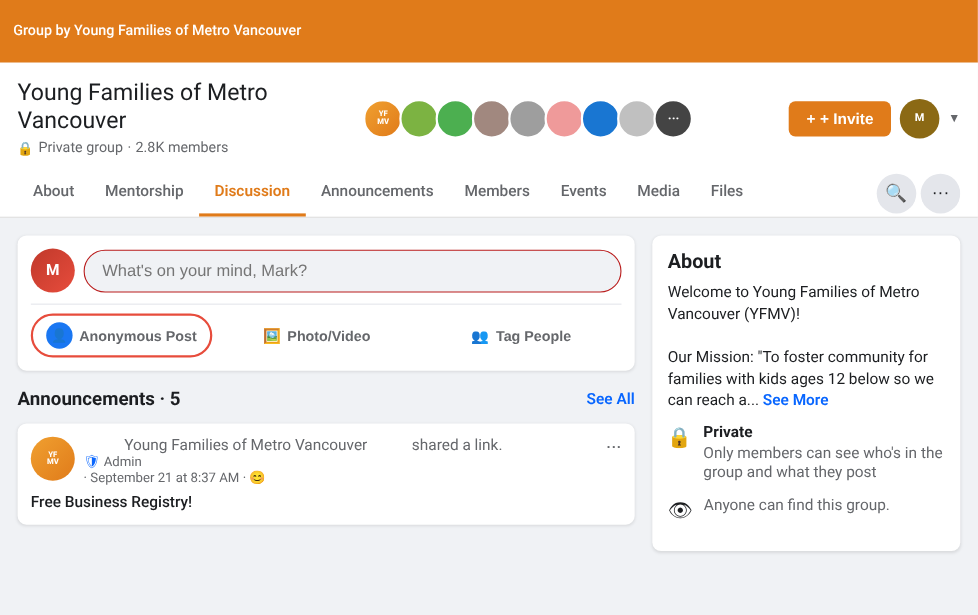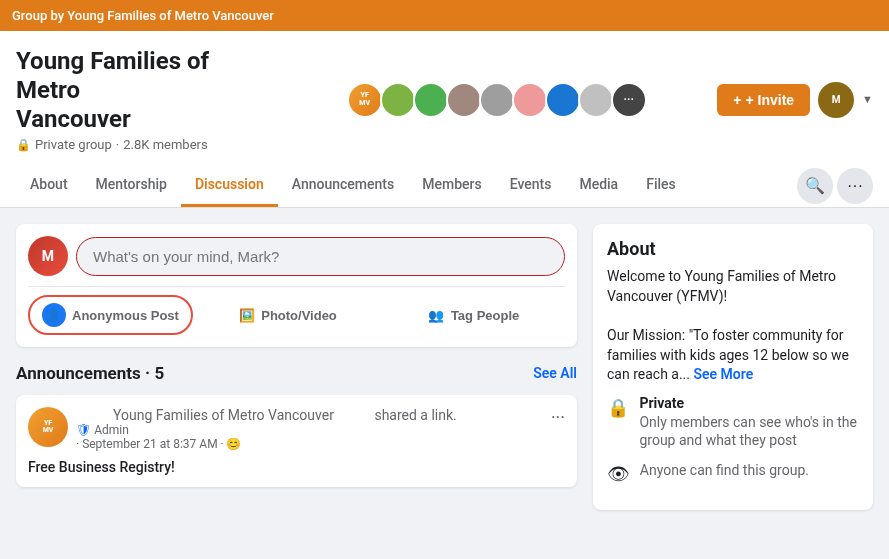--- a/index.html
+++ b/index.html
@@ -2,40 +2,40 @@
 <html><head>
   <meta charset="utf-8">
   <style>
     * { box-sizing: border-box; margin: 0; padding: 0; }
     body { font-family: -apple-system, BlinkMacSystemFont, 'Segoe UI', Roboto, sans-serif; background: #f0f2f5; font-size: 14px; color: #1c1e21; }
 
     
     .top-banner {
       background: #e07b1a;
       color: white;
-      padding: 8px 12px;
+      padding: 21px 12px;
       font-size: 13px;
       font-weight: 500;
     }
 
     
     .group-header {
       background: white;
       padding: 16px 16px 0 16px;
       border-bottom: 1px solid #ddd;
     }
     .group-header-top {
       display: flex;
       align-items: center;
       justify-content: space-between;
       margin-bottom: 12px;
     }
     .group-title {
-      font-size: 24px;
-      font-weight: 700;
+      font-size: 21px;
+      font-weight: 400;
       line-height: 1.2;
       max-width: 260px;
     }
     .group-meta {
       font-size: 13px;
       color: #65676b;
       margin-top: 4px;
       display: flex;
       align-items: center;
       gap: 4px;

